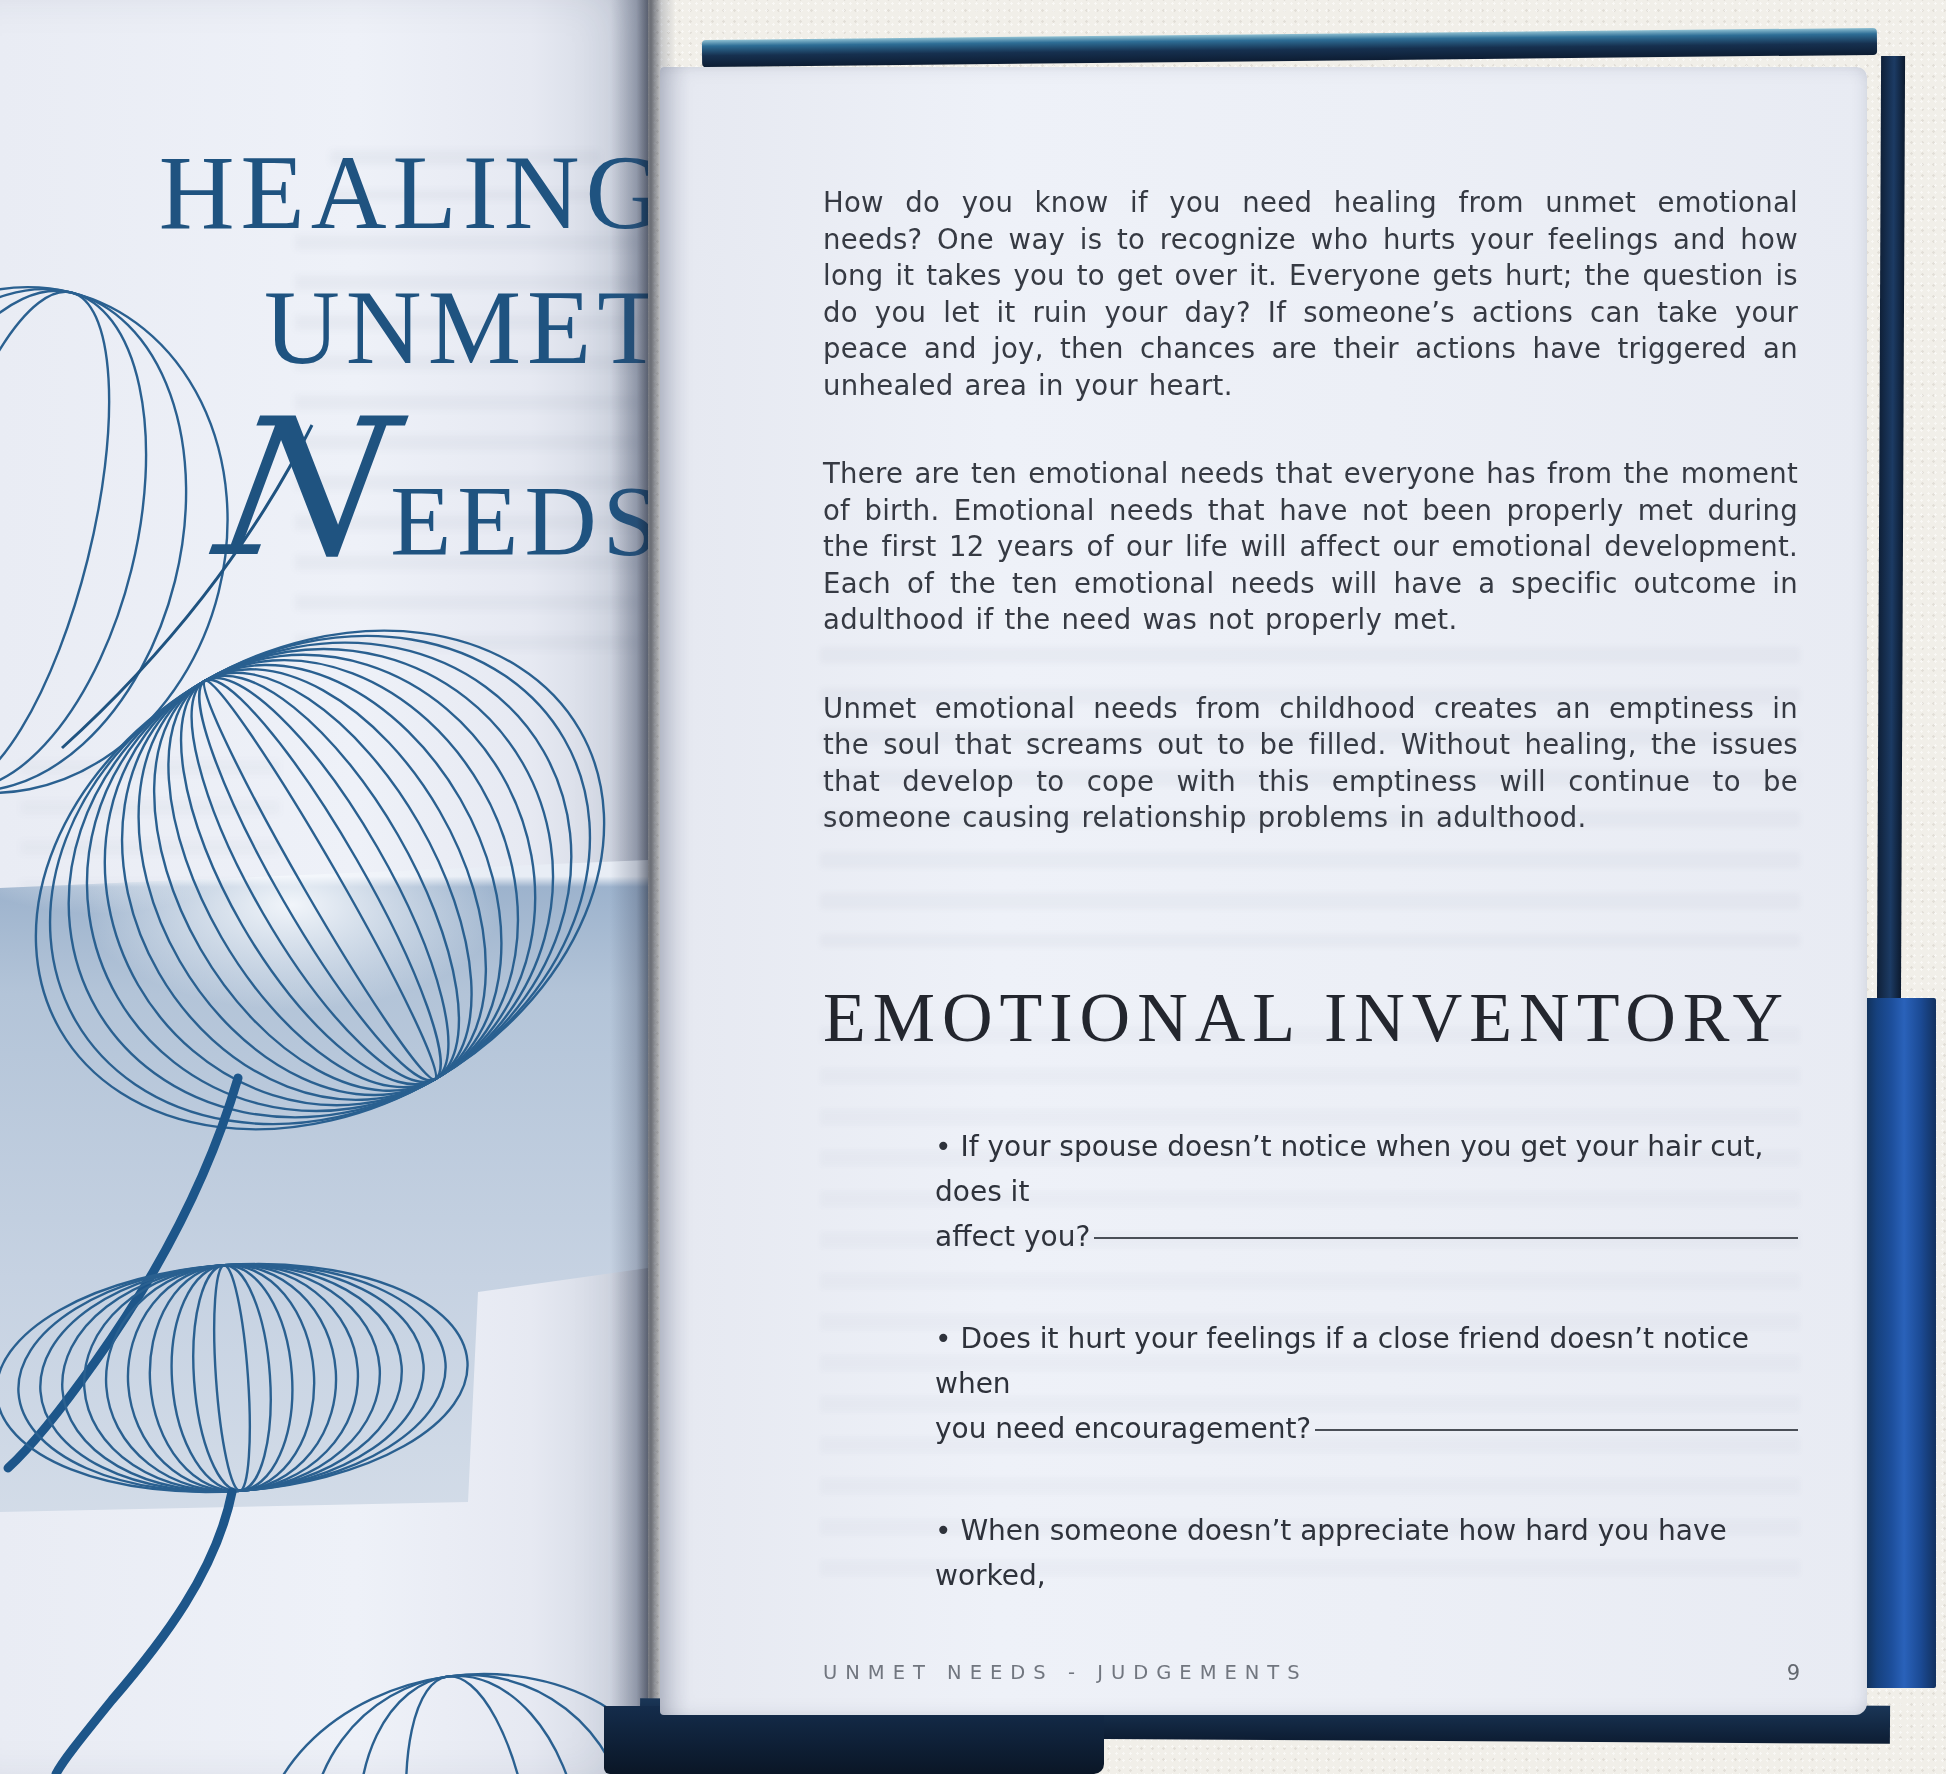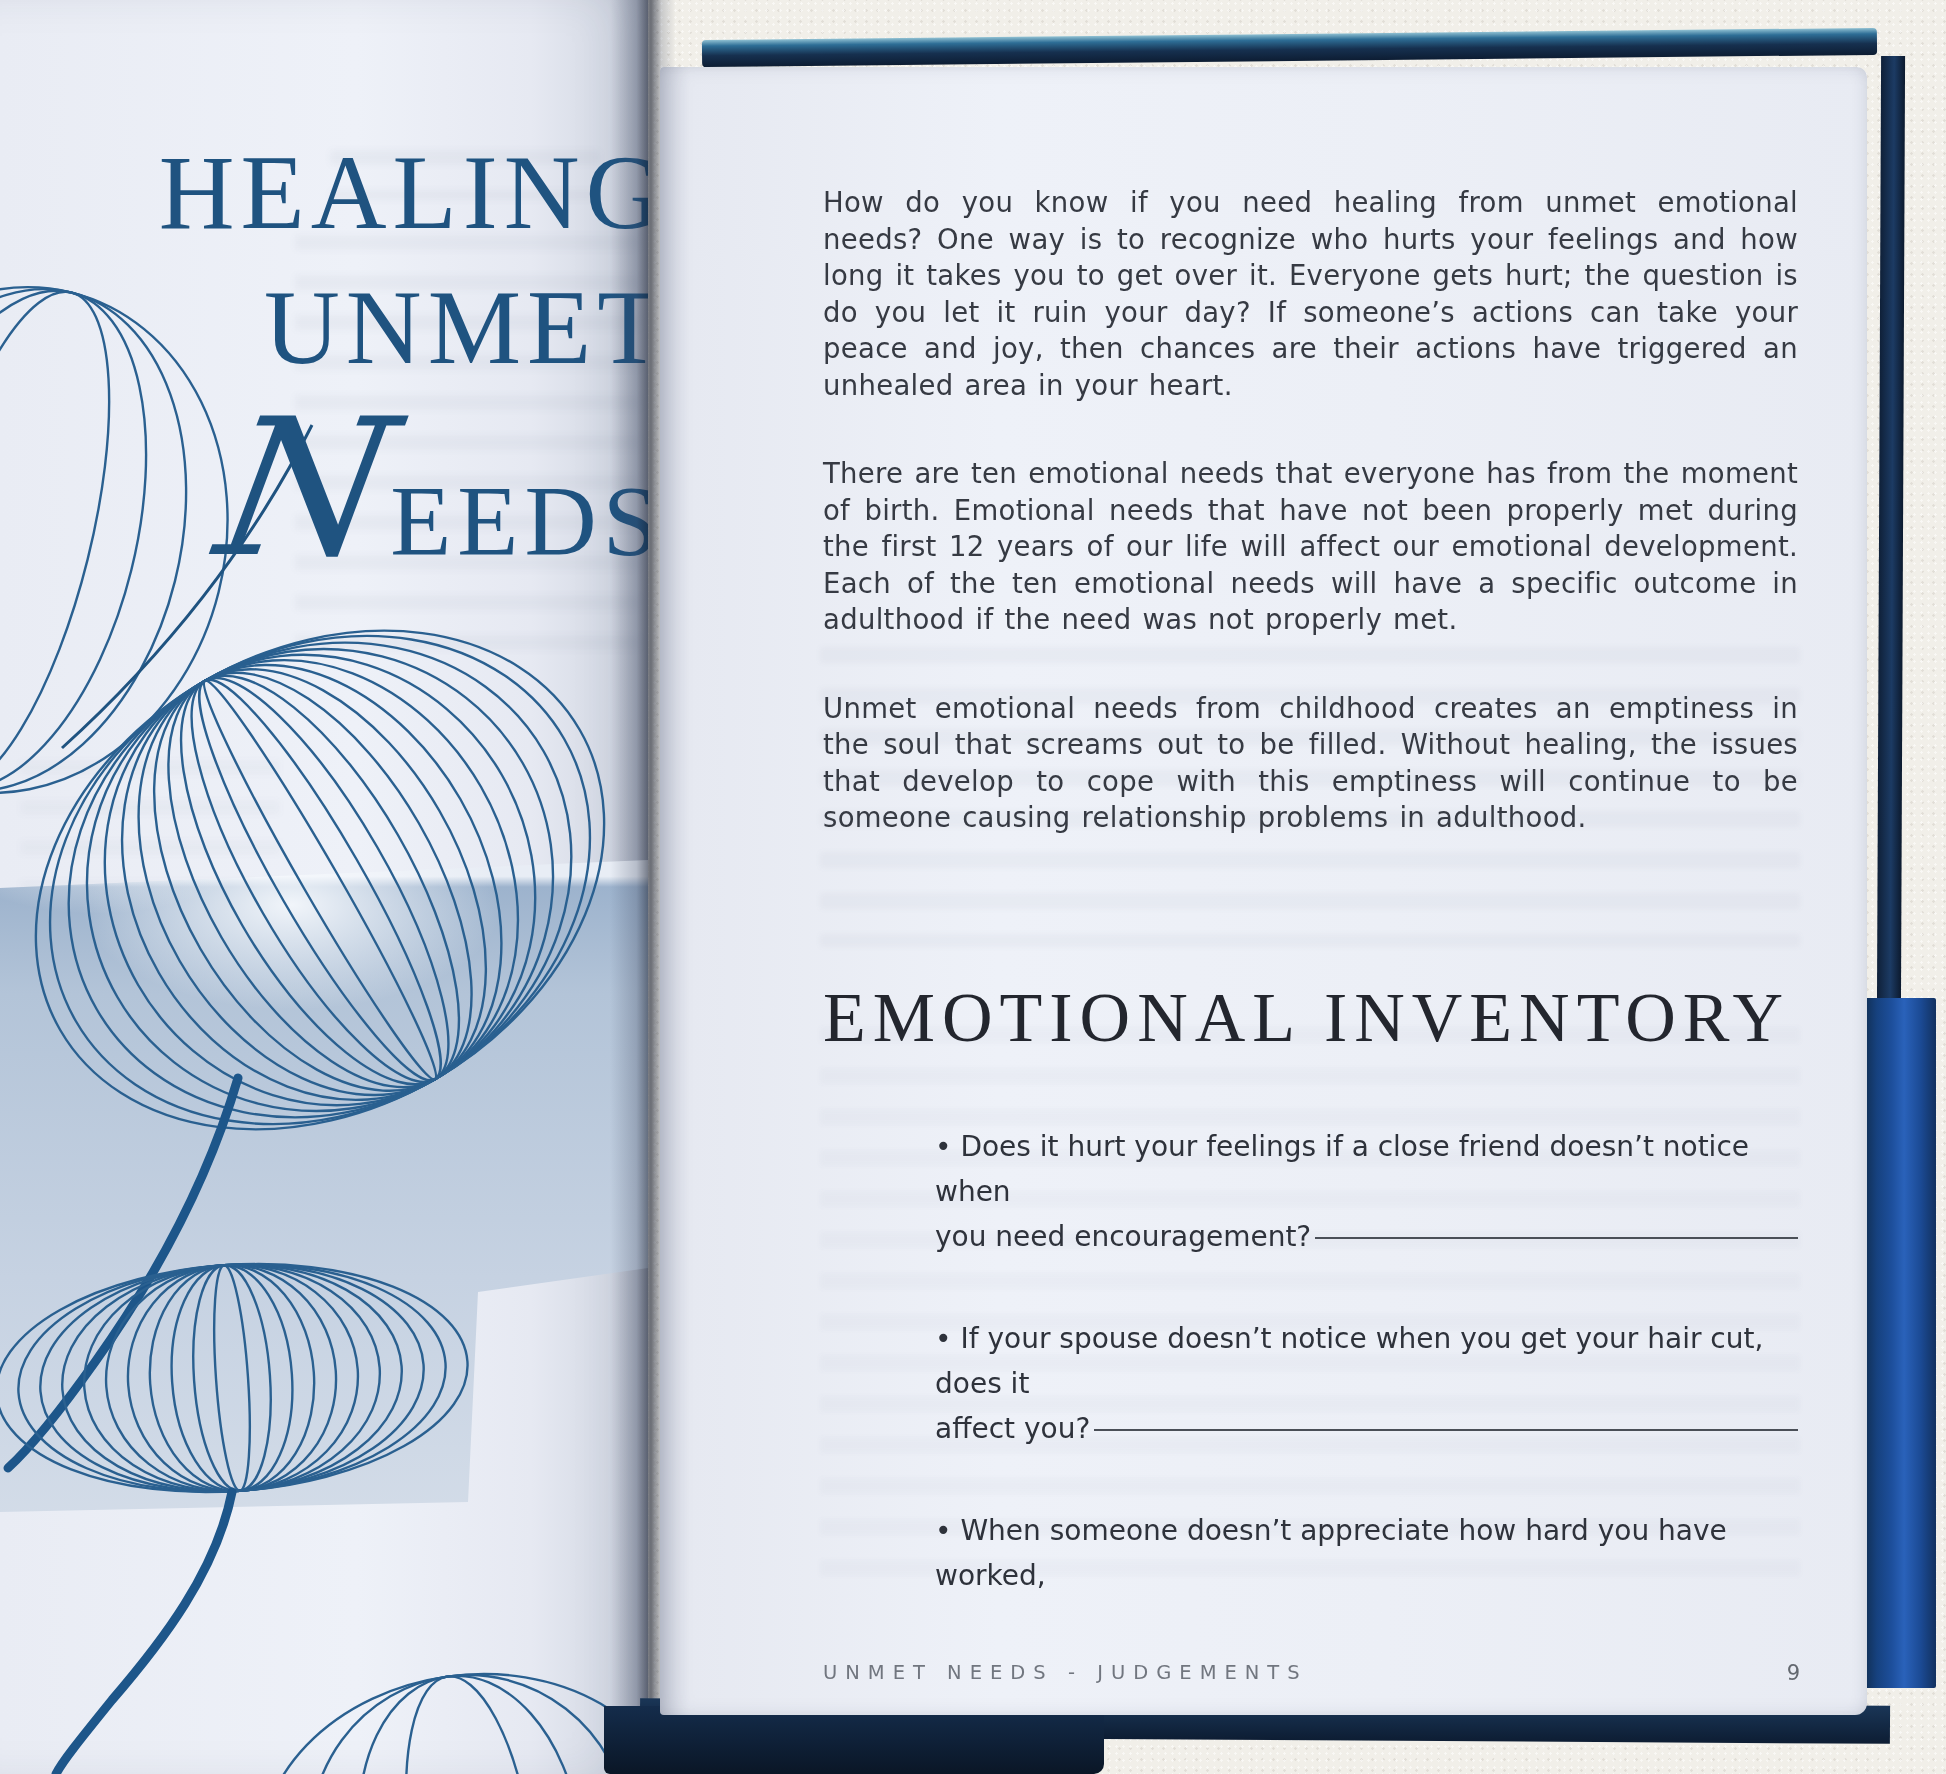--- a/index.html
+++ b/index.html
@@ -198,34 +198,34 @@
 
     <div class="content">
       <p>How do you know if you need healing from unmet emotional needs? One way is to recognize who hurts your feelings and how long it takes you to get over it. Everyone gets hurt; the question is do you let it ruin your day? If someone’s actions can take your peace and joy, then chances are their actions have triggered an unhealed area in your heart.</p>
       <p>There are ten emotional needs that everyone has from the moment of birth. Emotional needs that have not been properly met during the first 12 years of our life will affect our emotional development. Each of the ten emotional needs will have a specific outcome in adulthood if the need was not properly met.</p>
       <p>Unmet emotional needs from childhood creates an emptiness in the soul that screams out to be filled. Without healing, the issues that develop to cope with this emptiness will continue to be someone causing relationship problems in adulthood.</p>
 
       <h1 class="section-heading">EMOTIONAL INVENTORY</h1>
 
       <div class="inventory">
         <div class="inv-item">
+          <div>• If your spouse doesn’t notice when you get your hair cut, does it</div>
+          <div class="inv-line2">
+            <span>affect you?</span>
+            <span class="blank"></span>
+          </div>
+        </div>
+        <div class="inv-item">
           <div>• Does it hurt your feelings if a close friend doesn’t notice when</div>
           <div class="inv-line2">
             <span>you need encouragement?</span>
             <span class="blank"></span>
           </div>
         </div>
         <div class="inv-item">
-          <div>• If your spouse doesn’t notice when you get your hair cut, does it</div>
-          <div class="inv-line2">
-            <span>affect you?</span>
-            <span class="blank"></span>
-          </div>
-        </div>
-        <div class="inv-item">
           <div>• When someone doesn’t appreciate how hard you have worked,</div>
 
         </div>
 
       </div>
     </div>
 
     <div class="footer">
       <div class="running-title">UNMET NEEDS - JUDGEMENTS</div>
       <div class="page-number">9</div>

